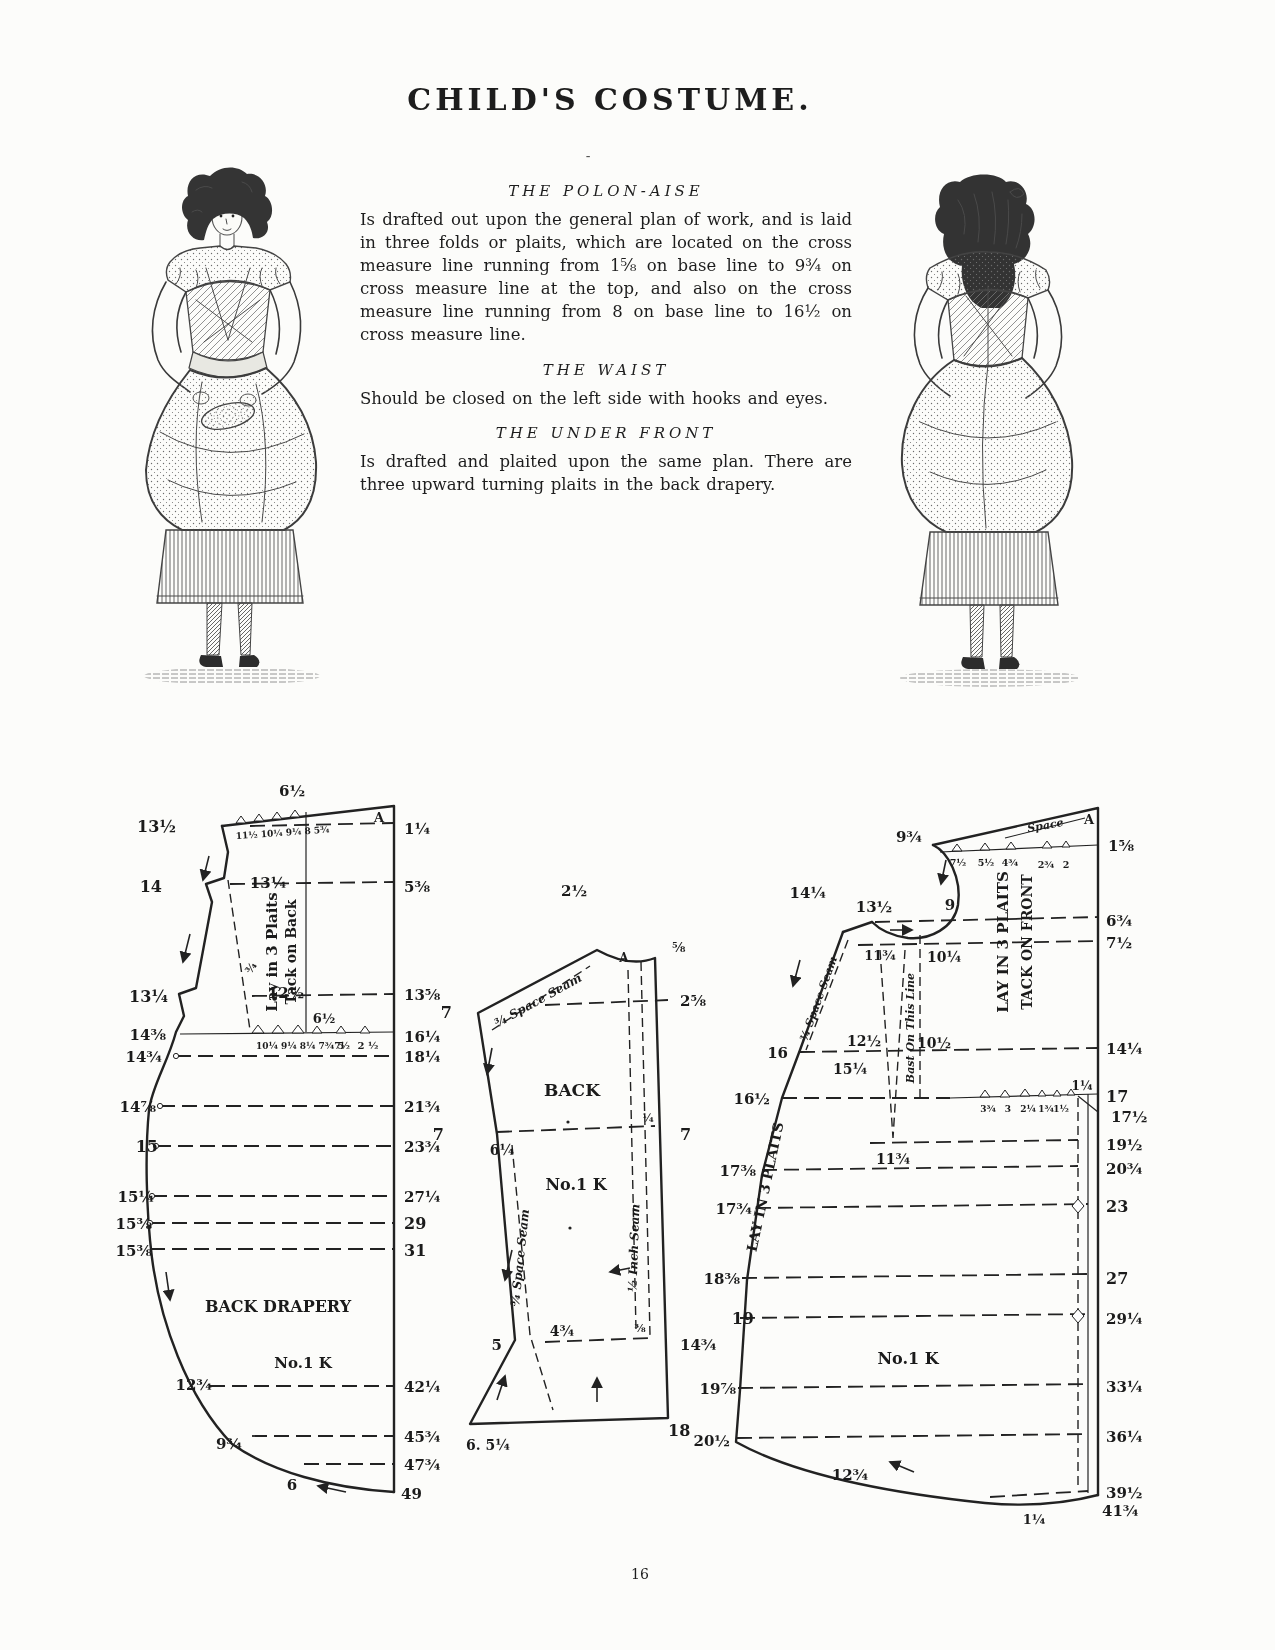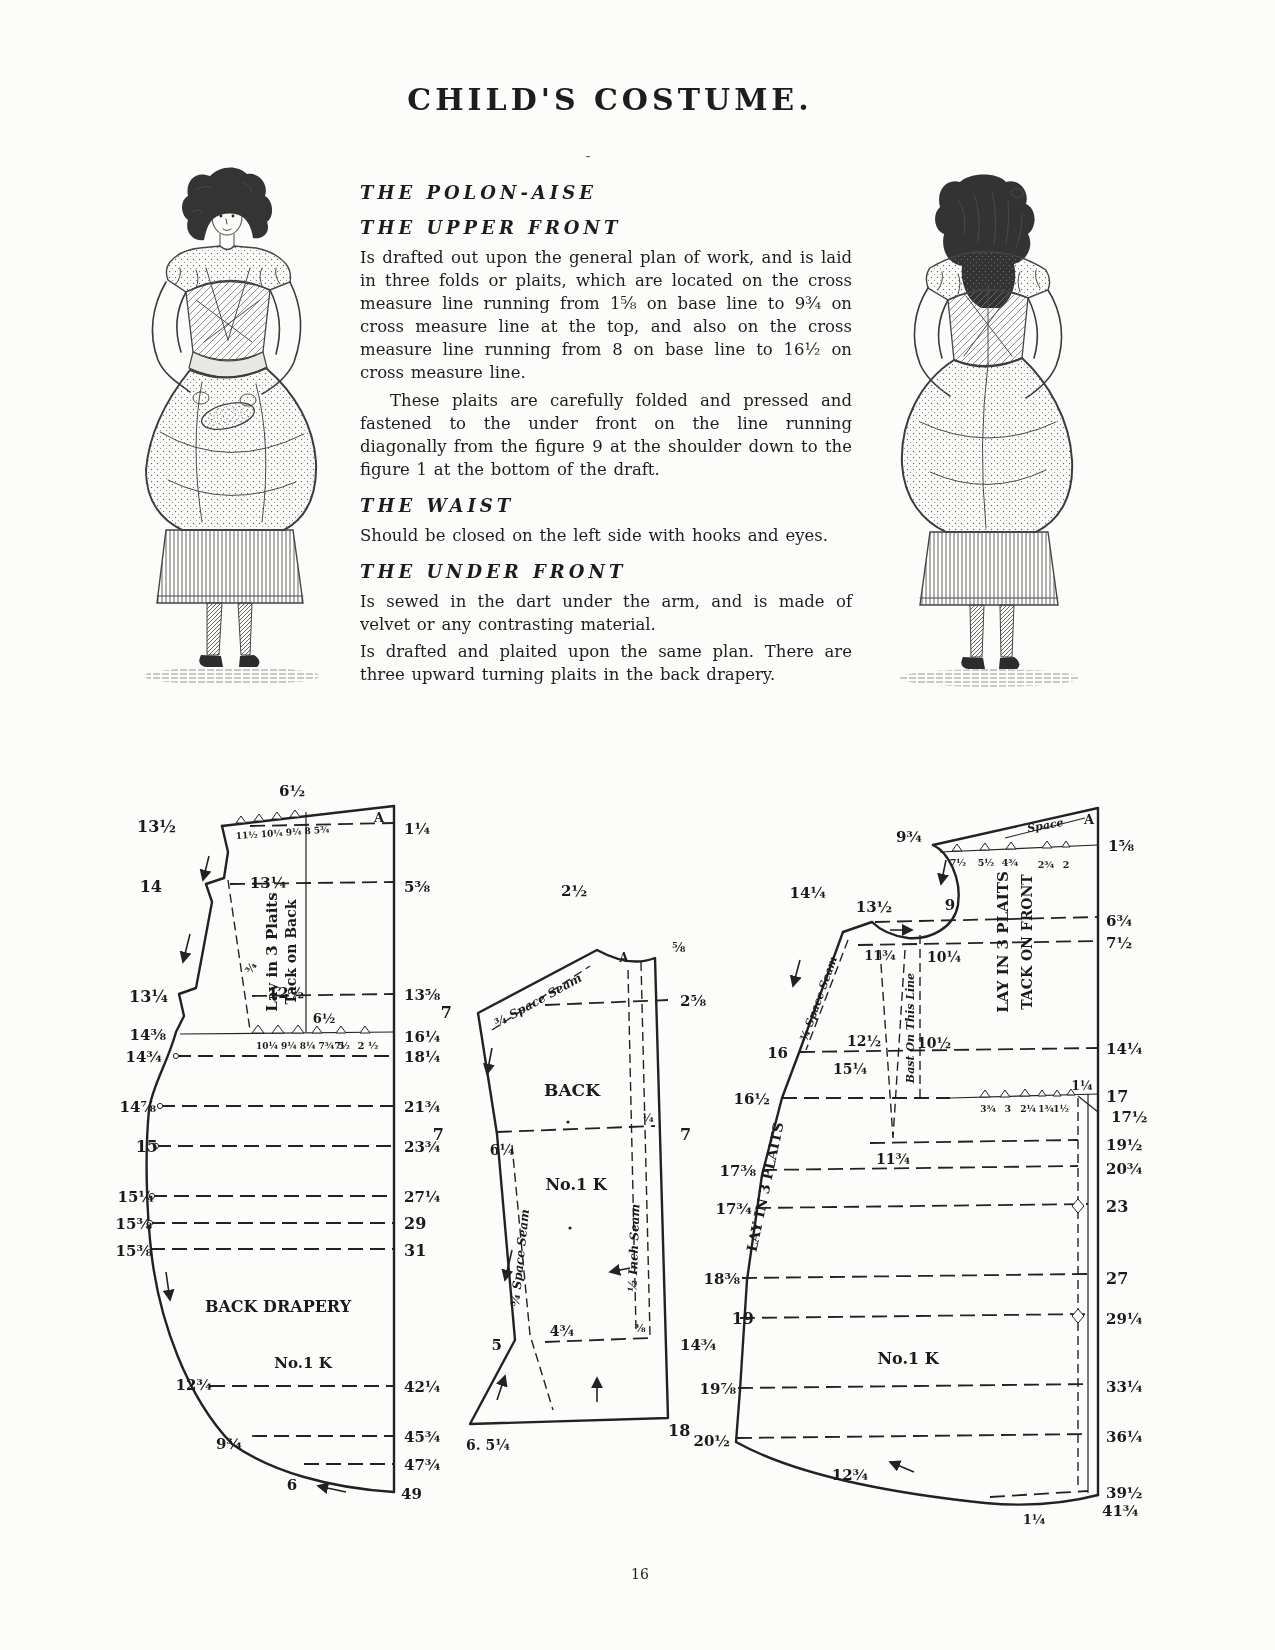--- a/index.html
+++ b/index.html
@@ -2,21 +2,21 @@
 <html><head>
 <meta charset="utf-8">
 <style>
   html,body{margin:0;padding:0;background:#e8e8e4;}
   .page{position:relative;width:1275px;height:1650px;margin:0 auto;background:#fcfcfa;
         font-family:"DejaVu Serif", serif;color:#1d1d1d;overflow:hidden;}
   .title{position:absolute;left:300px;top:82px;width:620px;text-align:center;
          font-size:30px;font-weight:bold;letter-spacing:4px;}
   .title-dash{position:absolute;left:578px;top:148px;width:20px;text-align:center;font-size:14px;color:#555;}
   .textcol{position:absolute;left:360px;top:168px;width:492px;}
-  .h3{font-style:italic;font-weight:bold;font-size:18px;letter-spacing:4px;
+  .h3{font-style:italic;font-weight:normal;font-size:15px;letter-spacing:4px;text-align:center;
       margin:14px 0 8px 0;}
   .p{font-size:16.5px;line-height:1.40;text-align:justify;margin:0 0 4px 0;word-spacing:1.5px;}
   .ind{text-indent:30px;}
   .pagenum{position:absolute;left:600px;top:1566px;width:80px;text-align:center;font-size:14px;}
   svg text{font-family:"DejaVu Serif", serif;}
   .dlab{font-weight:bold;fill:#1b1b1b;}
   .it{font-style:italic;font-weight:bold;}
   .oln{fill:none;stroke:#222;stroke-width:2.4;stroke-linejoin:round;stroke-linecap:round;}
   .thin{fill:none;stroke:#222;stroke-width:1.2;}
   .dash{fill:none;stroke:#222;stroke-width:1.8;stroke-dasharray:15 7;}
@@ -28,27 +28,24 @@
 </head>
 <body>
 
 <div class="page">
 
   <div class="title">CHILD'S COSTUME.</div>
   <div class="title-dash">-</div>
 
   <div class="textcol">
     <div class="h3">THE POLON-AISE</div>
-    <div class="h3">THE UPPER FRONT</div>
     <p class="p">Is drafted out upon the general plan of work, and is laid in three folds or plaits, which are located on the cross measure line running from 1⅝ on base line to 9¾ on cross measure line at the top, and also on the cross measure line running from 8 on base line to 16½ on cross measure line.</p>
-    <p class="p ind">These plaits are carefully folded and pressed and fastened to the under front on the line running diagonally from the figure 9 at the shoulder down to the figure 1 at the bottom of the draft.</p>
     <div class="h3">THE WAIST</div>
     <p class="p">Should be closed on the left side with hooks and eyes.</p>
     <div class="h3">THE UNDER FRONT</div>
-    <p class="p">Is sewed in the dart under the arm, and is made of velvet or any contrasting material.</p>
     <p class="p">Is drafted and plaited upon the same plan.  There are three upward turning plaits in the back drapery.</p>
   </div>
 
   <svg width="1275" height="1650" viewBox="0 0 1275 1650" style="position:absolute;left:0;top:0;">
     <defs>
       <marker id="ah" viewBox="0 0 10 10" refX="8.5" refY="5" markerWidth="7.5" markerHeight="7.5" orient="auto">
         <path d="M0,0 L10,5 L0,10 z" fill="#222"></path>
       </marker>
       <pattern id="stip" width="6" height="6" patternUnits="userSpaceOnUse">
         <circle cx="1.5" cy="1.5" r="0.7" fill="#6b6b6b"></circle>

